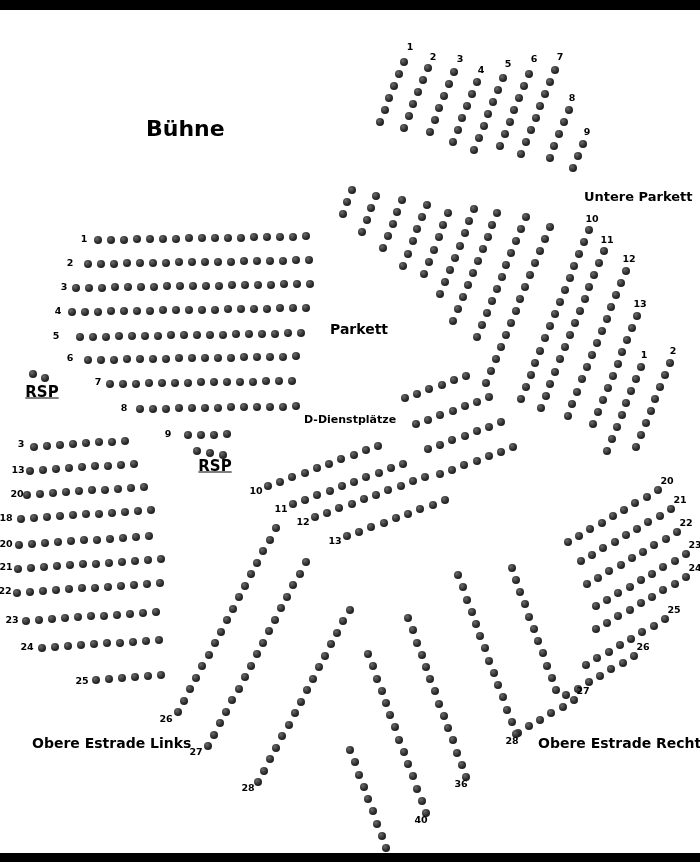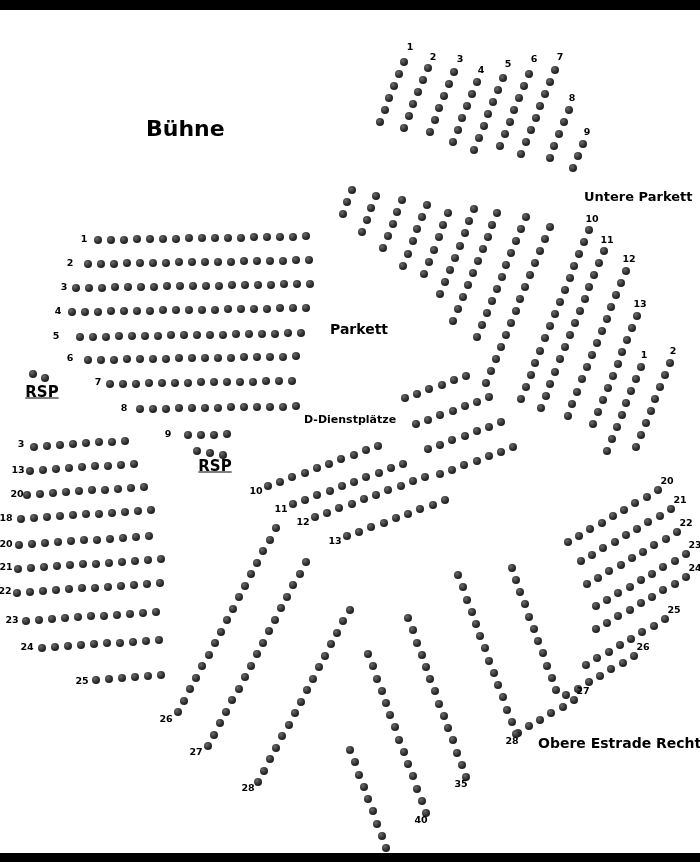--- a/index.html
+++ b/index.html
@@ -24,20 +24,21 @@
 <body>
 
 <div id="chart">
   <div class="bar bar-top"></div>
   <div class="bar bar-bottom"></div>
 
   <div id="label-stage" class="seclabel">Bühne</div>
   <div id="label-parkett" class="seclabel">Parkett</div>
   <div id="label-ue" class="seclabel">Untere Parkett</div>
   <div id="label-d" class="seclabel">D-Dienstplätze</div>
+  <div id="label-oel" class="seclabel">Obere Estrade Links</div>
   <div id="label-oer" class="seclabel">Obere Estrade Rechts</div>
 
   <div id="seats">
       <div class="seat" style="left: 94px; top: 236px;"></div>
       <div class="seat" style="left: 106.998px; top: 235.773px;"></div>
       <div class="seat" style="left: 119.996px; top: 235.546px;"></div>
       <div class="seat" style="left: 132.994px; top: 235.319px;"></div>
       <div class="seat" style="left: 145.992px; top: 235.092px;"></div>
       <div class="seat" style="left: 158.99px; top: 234.866px;"></div>
       <div class="seat" style="left: 171.988px; top: 234.639px;"></div>
@@ -732,21 +733,21 @@
       <div class="seat" style="left: 444.215px; top: 724.136px;"></div>
       <div class="seat" style="left: 439.769px; top: 711.92px;"></div>
       <div class="seat" style="left: 435.322px; top: 699.704px;"></div>
       <div class="seat" style="left: 430.876px; top: 687.488px;"></div>
       <div class="seat" style="left: 426.43px; top: 675.272px;"></div>
       <div class="seat" style="left: 421.984px; top: 663.056px;"></div>
       <div class="seat" style="left: 417.537px; top: 650.84px;"></div>
       <div class="seat" style="left: 413.091px; top: 638.624px;"></div>
       <div class="seat" style="left: 408.645px; top: 626.408px;"></div>
       <div class="seat" style="left: 404.199px; top: 614.192px;"></div>
-      <div class="rownum" style="left: 461px; top: 784px;">35</div>
+      <div class="rownum" style="left: 461px; top: 784px;">36</div>
       <div class="seat" style="left: 422px; top: 809px;"></div>
       <div class="seat" style="left: 417.554px; top: 796.784px;"></div>
       <div class="seat" style="left: 413.107px; top: 784.568px;"></div>
       <div class="seat" style="left: 408.661px; top: 772.352px;"></div>
       <div class="seat" style="left: 404.215px; top: 760.136px;"></div>
       <div class="seat" style="left: 399.769px; top: 747.92px;"></div>
       <div class="seat" style="left: 395.322px; top: 735.704px;"></div>
       <div class="seat" style="left: 390.876px; top: 723.488px;"></div>
       <div class="seat" style="left: 386.43px; top: 711.272px;"></div>
       <div class="seat" style="left: 381.984px; top: 699.056px;"></div>

